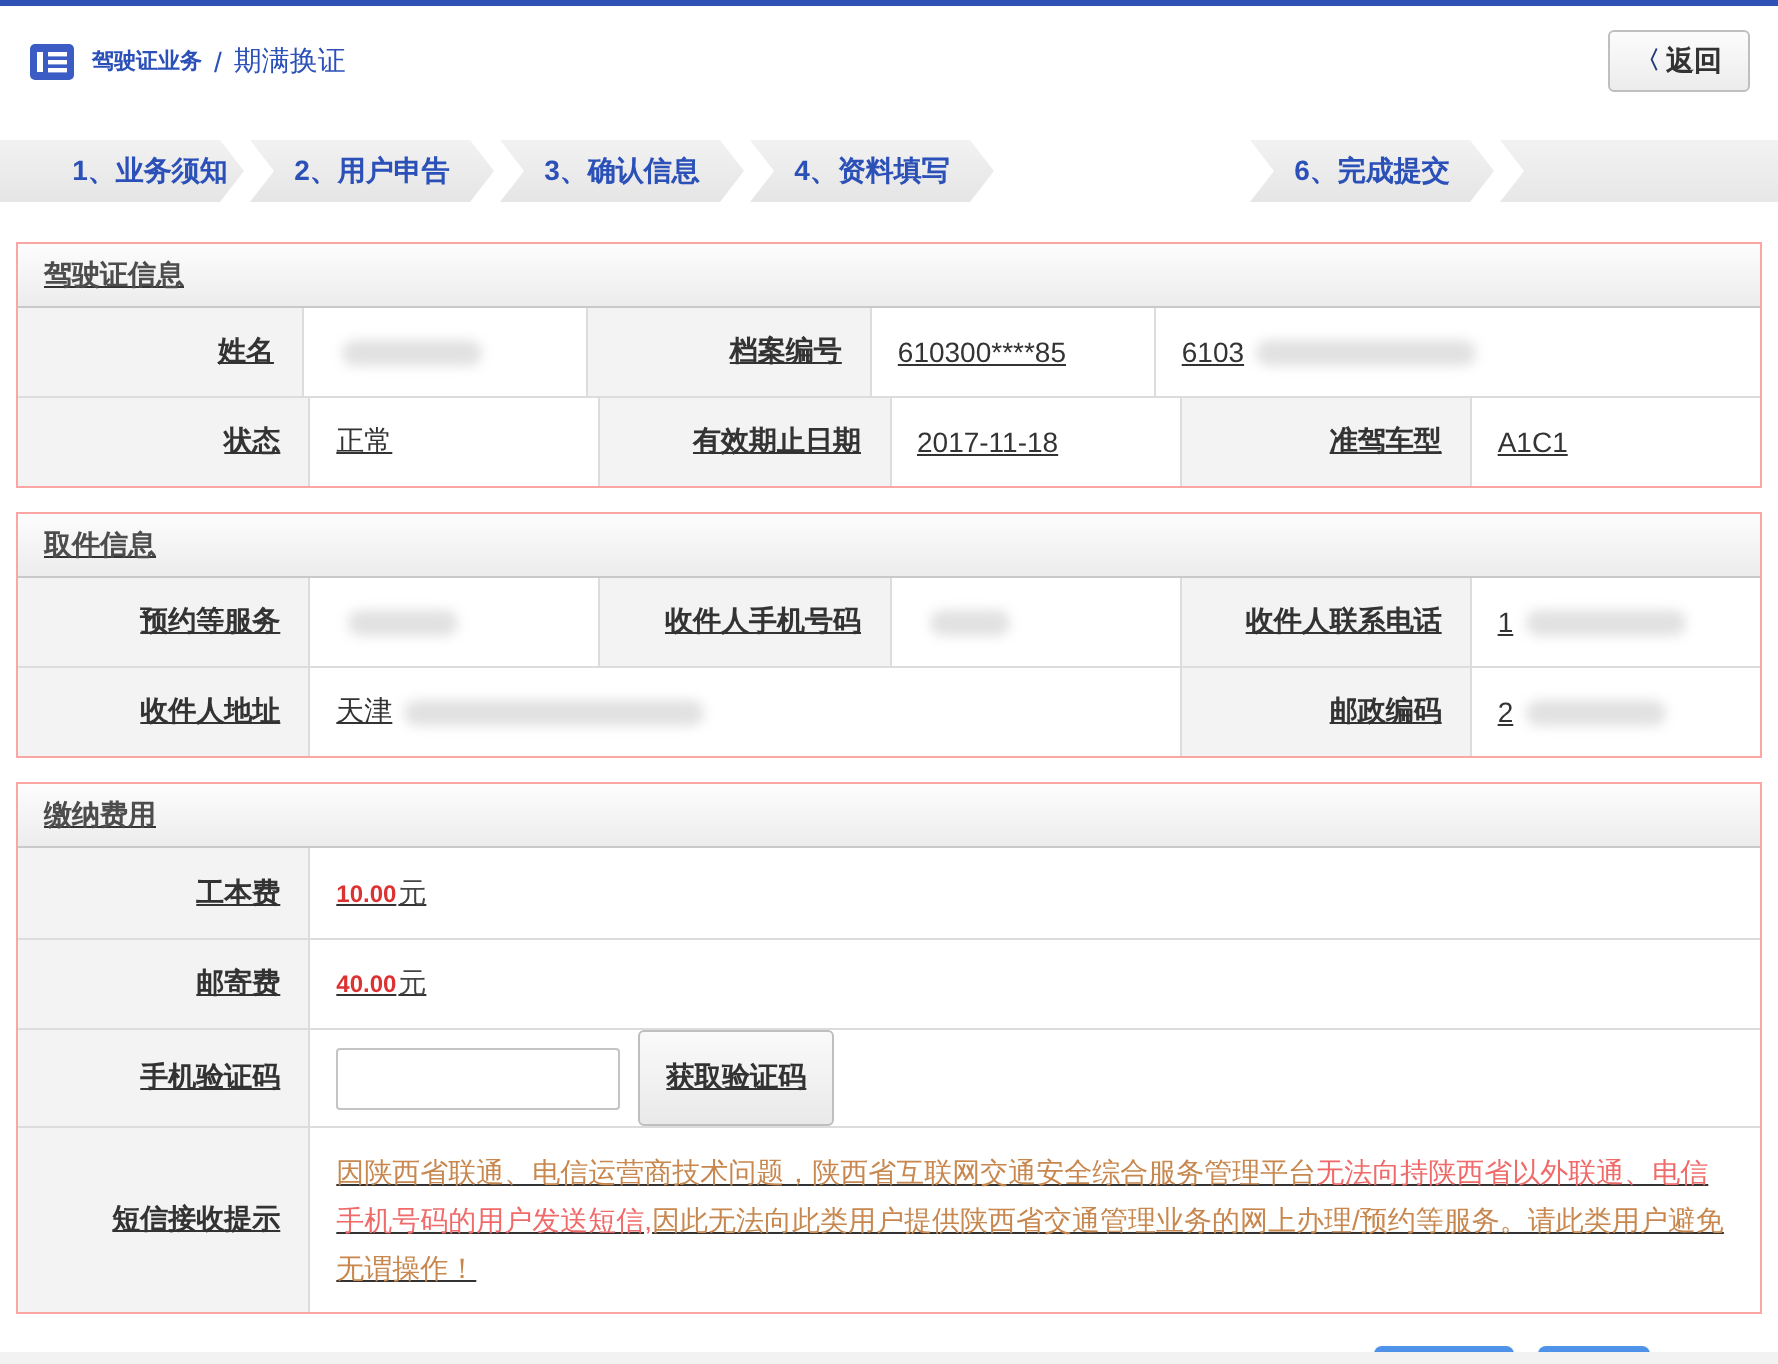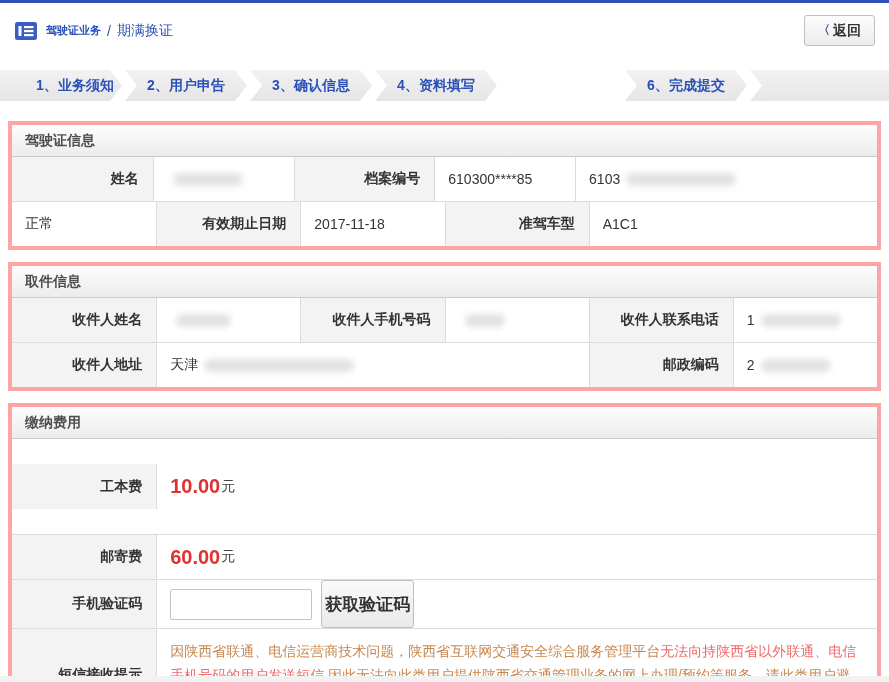--- a/index.html
+++ b/index.html
@@ -30,44 +30,44 @@
     clip-path:polygon(0 0, calc(100% - 12px) 0, 100% 50%, calc(100% - 12px) 100%, 0 100%, 12px 50%);
     cursor:pointer;
   }
   .step.first { clip-path:polygon(0 0, calc(100% - 12px) 0, 100% 50%, calc(100% - 12px) 100%, 0 100%);padding-left:28px; }
   .step.active { background:linear-gradient(#4a8ee4,#3273cd); color:#fff;margin-top:47px; }
   .step-filler {
     flex:1 1 auto; background:linear-gradient(#f2f2f2,#e7e7e7);
     clip-path:polygon(0 0, 100% 0, 100% 100%, 0 100%, 12px 50%);
   }
   
-  .section { margin:0 8px 12px; border:4px solid #fca5a5; }
+  .section { margin:0 8px 12px; border:1px solid #fca5a5;text-decoration:underline; }
   .section.first-section { margin-top:20px; }
   .section-title {
     height:32px; line-height:31px; padding-left:13px; font-size:14px; font-weight:bold; color:#4d4d4d;
     background:linear-gradient(#fdfdfd,#ececec); border-bottom:1px solid #c9c9c9;
   }
   .t-row { display:grid; grid-template-columns:repeat(6,1fr); min-height:44px; background:#fff; }
   .t-row + .t-row { border-top:1px solid #dcdcdc; }
   .t-row.two-col { grid-template-columns:16.667% 83.333%; }
   .cell { display:flex; align-items:center; font-size:14px; min-height:44px; }
   .cell + .cell { border-left:1px solid #dcdcdc; }
   .cell.lbl { background:#f3f3f3; justify-content:flex-end; padding-right:14px; font-weight:bold; color:#333; }
   .cell.val { padding-left:13px; color:#333; background:#fff; }
   .cell.span3 { grid-column:2 / 5; }
-  .fee-row { min-height:45px;margin-top:25px; }
-  .fee-amount { font-size:20px; font-weight:bold; color:#dd3232; }
+  .fee-row { min-height:45px; }
+  .fee-amount { font-size:12px; font-weight:bold; color:#dd3232; }
   .fee-unit { font-size:14px; color:#444; margin-left:1px; }
   
   .blur { display:inline-block; height:13px; background:#dadada; border-radius:7px;
           filter:blur(3px); opacity:.8; vertical-align:middle; margin-left:6px; }
   .w40{width:40px}.w55{width:55px}.w70{width:70px}.w80{width:80px}.w110{width:110px}.w150{width:150px}
   
   .code-input { width:142px; height:31px; border:1px solid #c4c4c4; border-radius:2px; padding:0 8px; font-size:14px; }
-  .code-btn { height:48px; margin-left:9px; padding:0 3px; font-size:17px; font-weight:bold; color:#333;
+  .code-btn { height:48px; margin-left:9px; padding:0 13px; font-size:14px; font-weight:bold; color:#333;
     background:linear-gradient(#fafafa,#e9e9e9); border:1px solid #bfbfbf; border-radius:3px; cursor:pointer; }
   
   .notice-row { min-height:72px; }
   .notice-cell { display:block; padding:10px 16px 10px 13px; line-height:24px; font-size:14px; }
   .seg-orange { color:#c7874e; }
   .seg-red { color:#f06a6a; }
   
   .actions { display:flex; justify-content:flex-end; gap:12px; padding-right:64px; margin-top:16px; }
   .primary-btn { min-width:48px; height:30px; padding:0 14px; border:none; border-radius:4px; cursor:pointer;
     background:linear-gradient(#4f93ea,#3a7bd5); color:#fff; font-size:14px; font-weight:bold;
@@ -114,32 +114,33 @@
         <span class="blur w70"></span>
       </div>
     <div class="cell lbl">档案编号</div>
     <div class="cell val">610300****85</div>
     <div class="cell val">
       <span>6103</span>
       <span class="blur w110"></span>
     </div>
   </div>
   <div class="t-row">
+    <div class="cell lbl">状态</div>
     <div class="cell val">正常</div>
     <div class="cell lbl">有效期止日期</div>
     <div class="cell val">2017-11-18</div>
     <div class="cell lbl">准驾车型</div>
     <div class="cell val">A1C1</div>
   </div>
 </div>
 
 <div class="section">
   <div class="section-title">取件信息</div>
   <div class="t-row">
-    <div class="cell lbl">收件人姓名</div>
+    <div class="cell lbl">预约等服务</div>
     <div class="cell val">
         <span class="blur w55"></span>
       </div>
     <div class="cell lbl">收件人手机号码</div>
     <div class="cell val">
         <span class="blur w40"></span>
       </div>
     <div class="cell lbl">收件人联系电话</div>
     <div class="cell val">
       <span>1</span>
@@ -165,21 +166,21 @@
   <div class="t-row two-col fee-row">
     <div class="cell lbl">工本费</div>
     <div class="cell val">
       <span class="fee-amount">10.00</span>
       <span class="fee-unit">元</span>
     </div>
   </div>
   <div class="t-row two-col fee-row">
     <div class="cell lbl">邮寄费</div>
     <div class="cell val">
-      <span class="fee-amount">60.00</span>
+      <span class="fee-amount">40.00</span>
       <span class="fee-unit">元</span>
     </div>
   </div>
   <div class="t-row two-col" style="min-height:46px">
     <div class="cell lbl">手机验证码</div>
     <div class="cell val">
       <input class="code-input" type="text" value="" style="">
       <button class="code-btn">获取验证码</button>
     </div>
   </div>

